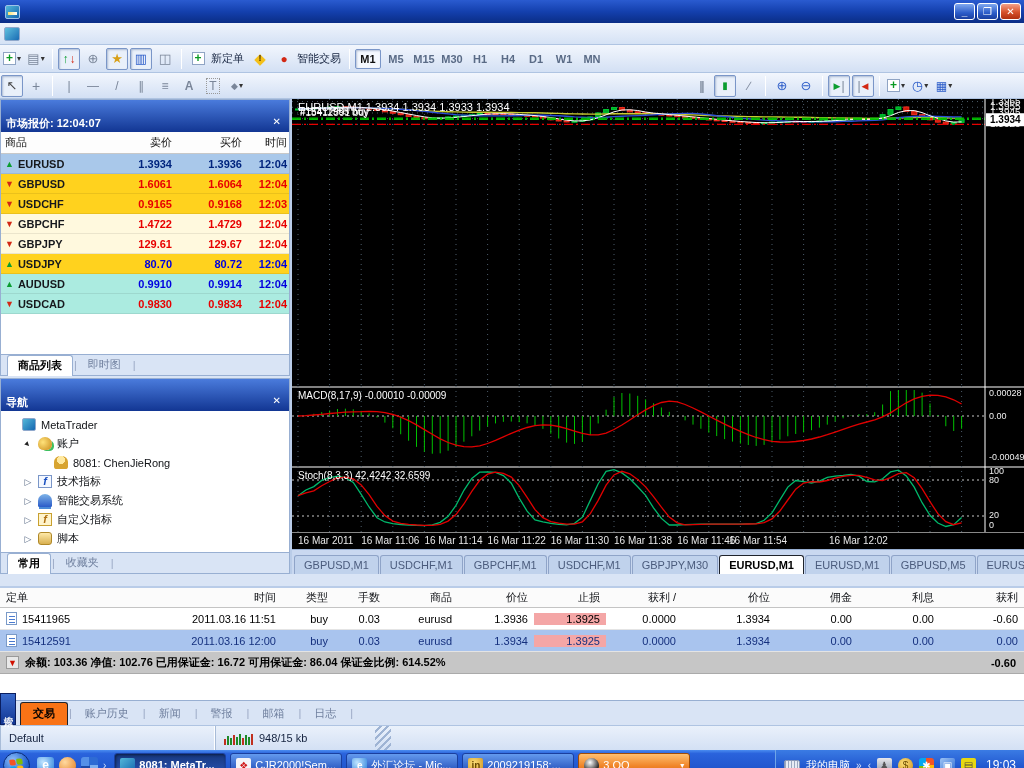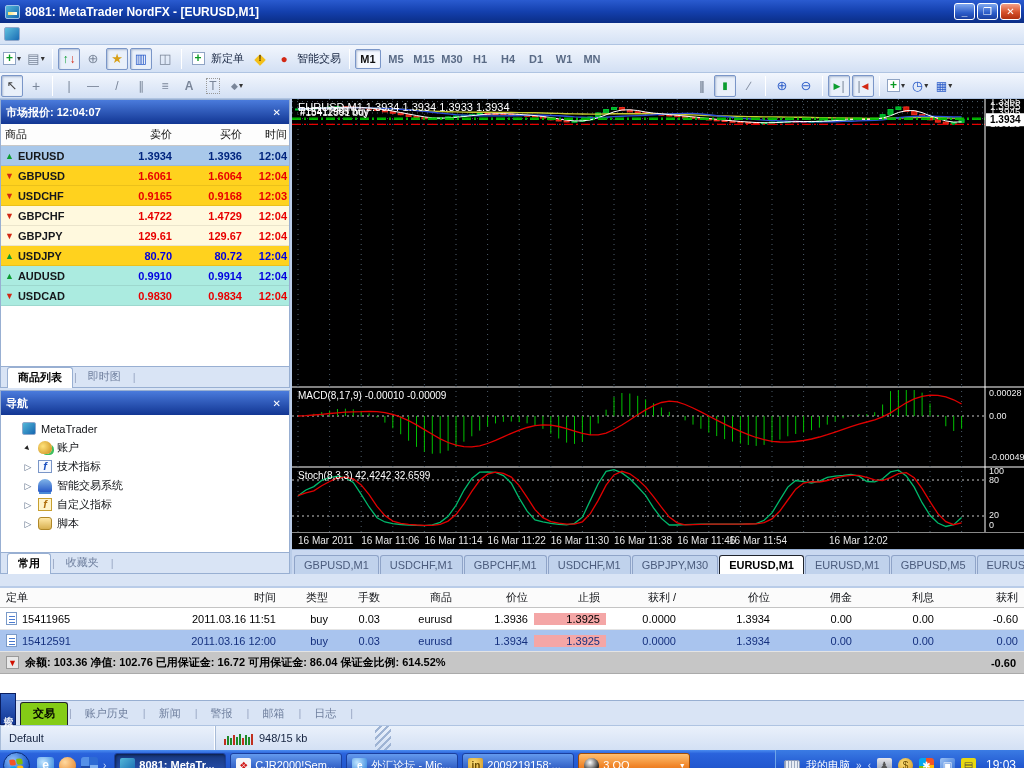--- a/index.html
+++ b/index.html
@@ -45,21 +45,21 @@
   .glyph-green { color:#0B9D30; } .glyph-red { color:#D22814; } .glyph-gold { color:#D8A018; }
   .glyph-blue { color:#2A5BC8; } .glyph-gray { color:#7A8699; }
   .alert-diamond { color:#F4C018; font-size:15px; position:relative; }
   .alert-diamond i { position:absolute; left:50%; top:48%; transform:translate(-50%,-50%);
     font-style:normal; color:#4A3000; font-size:9px; font-weight:bold; }
 
   
   #workspace { height:475px; display:flex; background:#D9E4F5; }
   #left-col { width:292px; display:flex; flex-direction:column; border-right:2px solid #B9CCE8; }
   .panel-title { height:24px; background:linear-gradient(180deg,#4A7BDC,#123693); color:#fff; font-weight:bold;
-    display:flex; align-items:center; padding:6px 5px; }
+    display:flex; align-items:flex-start; padding:16px 5px; }
   .panel-title .x { margin-left:auto; font-weight:bold; font-size:10px; color:#fff; padding:0 3px; }
   #market-watch { height:289px; display:flex; flex-direction:column; background:#fff; border:1px solid #98AFD2; }
   #mw-header { display:grid; grid-template-columns:103px 72px 70px 45px; height:22px; align-items:center;
     background:#FDFDFD; border-bottom:1px solid #C8C8C8; color:#111; padding-right:2px; }
   #mw-header div { padding:0 4px; }
   #mw-header div:nth-child(n+2){ text-align:right; }
   .mw-row { display:grid; grid-template-columns:103px 72px 70px 45px; height:20px; align-items:center;
     border-bottom:1px solid rgba(0,0,0,.08); font-weight:bold; padding-right:2px; }
   .mw-row div { padding:0 4px; }
   .mw-row div:nth-child(n+2){ text-align:right; }
@@ -115,21 +115,21 @@
     padding:0 6px; gap:6px; border-bottom:1px solid #AAA; }
   #t-summary .right { margin-left:auto; padding-right:2px; }
   .sum-ico { width:13px; height:13px; background:#E8E8E8; border:1px solid #999; color:#D01000; font-size:9px;
     display:flex; align-items:center; justify-content:center; }
   #terminal-filler { height:26px; background:#fff; }
   #terminal-tabs { height:25px; background:#D9E4F5; border-top:1px solid #98AFD2; display:flex; align-items:flex-end; padding-left:20px; position:relative; }
   #side-tab { position:absolute; left:0; top:-8px; width:16px; height:32px; background:linear-gradient(180deg,#3A6BCC,#123693);
     border:1px solid #0A1E60; color:#fff; writing-mode:vertical-rl; text-orientation:upright; font-size:10px;
     display:flex; align-items:center; justify-content:center; letter-spacing:1px; }
   .t-tab { padding:3px 12px 4px; margin-right:1px; color:#70809F; border:1px solid transparent; border-bottom:none; }
-  .t-tab.active { background:#84cc16; border-color:#20242C; border-radius:3px 3px 0 0; color:#000; font-weight:bold; }
+  .t-tab.active { background:#f97316; border-color:#20242C; border-radius:3px 3px 0 0; color:#000; font-weight:bold; }
   .t-tab-sep { color:#9AA8C4; align-self:center; }
 
   
   #statusbar { height:25px; background:linear-gradient(180deg,#EAF1FB,#D3E0F4); border-top:1px solid #AFC4E2;
     display:flex; align-items:center; color:#15233F; }
   .sb-seg { border-left:1px solid #A8BCD8; box-shadow:-1px 0 0 #fff; height:100%; display:flex; align-items:center; padding:0 8px; }
   #sb-help { flex:1; padding:0 8px; }
   #sb-default { width:215px; }
   #sb-traffic { width:160px; gap:6px; }
   .meter { display:flex; align-items:flex-end; gap:1px; height:13px; }
@@ -161,21 +161,20 @@
   #clock { font-size:12px; padding-left:4px; }
   .chev { font-size:10px; color:#DCE8FC; }
   #kb-ico { width:16px; height:11px; background:#E8ECF4; border:1px solid #8898B8; border-radius:2px;
     background-image:repeating-linear-gradient(90deg,#9AA8C0 0 1px,transparent 1px 3px); }
 </style>
 </head>
 <body>
 
 <div id="titlebar">
   <div id="app-icon"></div>
-  <span>8081: MetaTrader NordFX - [EURUSD,M1]</span>
   <span class="spacer"></span>
   <div class="winbtn">_</div>
   <div class="winbtn">❐</div>
   <div class="winbtn close">✕</div>
 </div>
 
 <div id="menubar">
   <div id="menu-app-icon"></div>
 </div>
 
@@ -405,20 +404,25 @@
       <div id="nav-tree">
           <div class="tree-row" style="padding-left: 4px;">
             <span class="tree-exp"></span>
             <span class="tico mt"></span>
             <span>MetaTrader</span>
           </div>
           <div class="tree-row" style="padding-left: 20px;">
             <span class="tree-exp open">▸</span>
             <span class="tico accounts"></span>
             <span>账户</span>
+          </div>
+          <div class="tree-row" style="padding-left: 36px;">
+            <span class="tree-exp"></span>
+            <span class="tico user"></span>
+            <span>8081: ChenJieRong</span>
           </div>
           <div class="tree-row" style="padding-left: 20px;">
             <span class="tree-exp">▷</span>
             <span class="tico f">f</span>
             <span>技术指标</span>
           </div>
           <div class="tree-row" style="padding-left: 20px;">
             <span class="tree-exp">▷</span>
             <span class="tico hat"></span>
             <span>智能交易系统</span>

